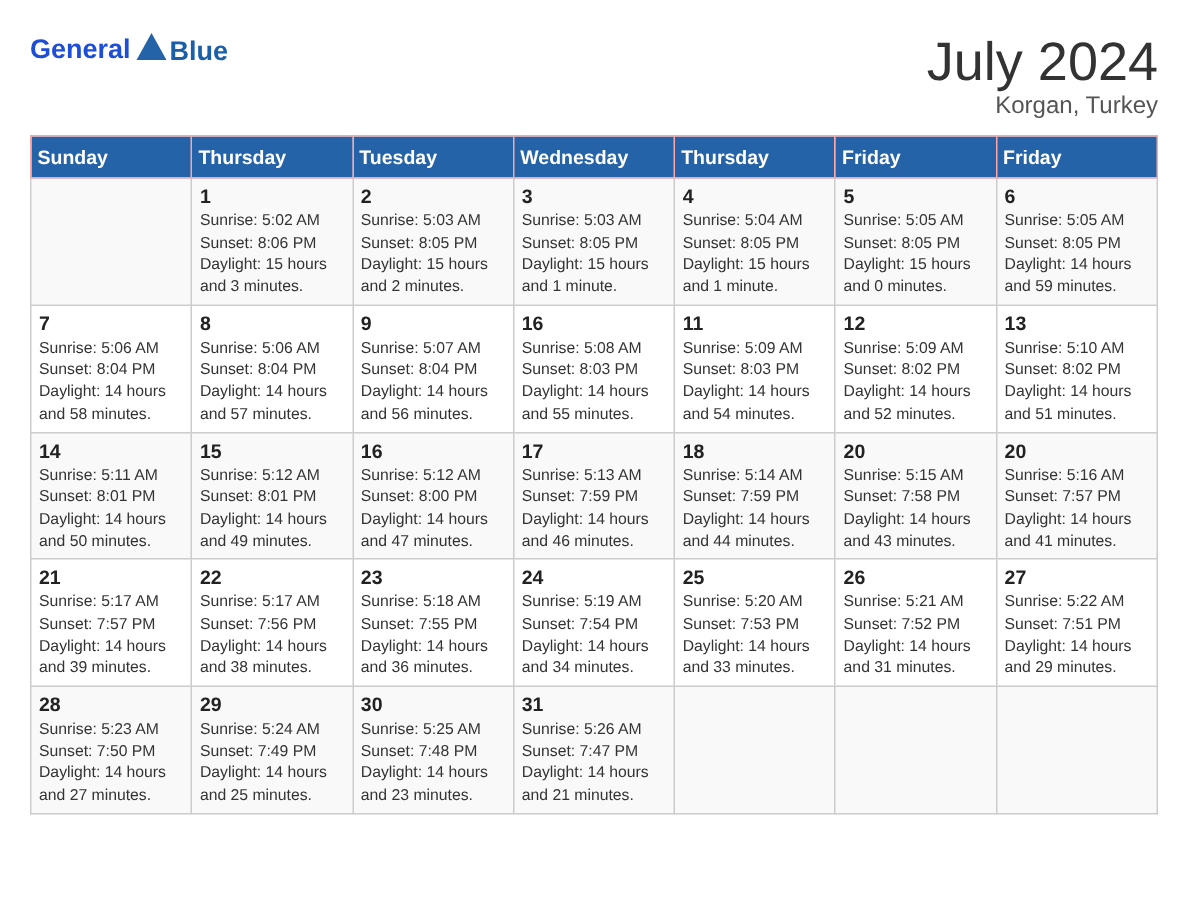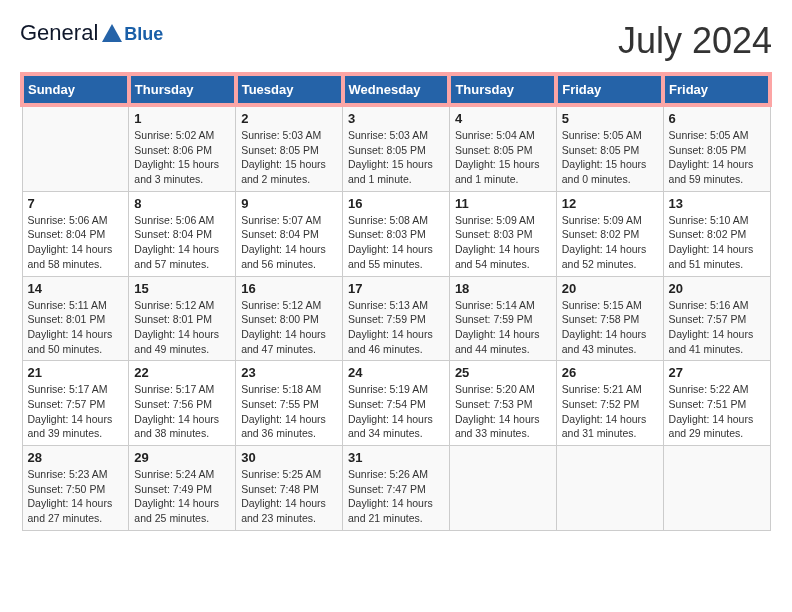--- a/index.html
+++ b/index.html
@@ -14,23 +14,23 @@
       display: flex;
       justify-content: space-between;
       align-items: flex-start;
       margin-bottom: 10px;
     }
     .logo {
       display: flex;
       align-items: center;
     }
     .logo-text-general {
-      font-size: 22px;
-      font-weight: normal;
-      color: #0f172a;
+      font-size: 18px;
+      font-weight: bold;
+      color: #1d4ed8;
     }
     .logo-text-blue {
       font-size: 18px;
       font-weight: bold;
       color: #1a5fa8;
     }
     .logo-icon {
       width: 24px;
       height: 24px;
       margin-left: 2px;
@@ -51,21 +51,21 @@
       width: 100%;
       border-collapse: collapse;
       font-size: 11px;
     }
     thead tr th {
       background-color: #2563a8;
       color: #fff;
       padding: 6px 4px;
       text-align: left;
       font-size: 13px;
-      border: 4px solid #fca5a5;
+      border: 1px solid #fca5a5;
     }
     tbody tr td {
       border: 1px solid #ccc;
       padding: 4px 5px;
       vertical-align: top;
       background: #fff;
       min-width: 100px;
     }
     tbody tr:nth-child(odd) td {
       background: #f9f9f9;
@@ -96,20 +96,21 @@
           <polygon points="12,2 22,20 2,20" fill="#2563a8"></polygon>
         </svg>
       </span>
     </div>
     <div>
       <span class="logo-text-blue">Blue</span>
     </div>
   </div>
   <div class="title-block">
     <div class="month-title">July 2024</div>
+    <div class="location-title">Korgan, Turkey</div>
   </div>
 </div>
 
 <table>
   <thead>
     <tr>
     <th>Sunday</th>
         <th>Thursday</th>
         <th>Tuesday</th>
         <th>Wednesday</th>

